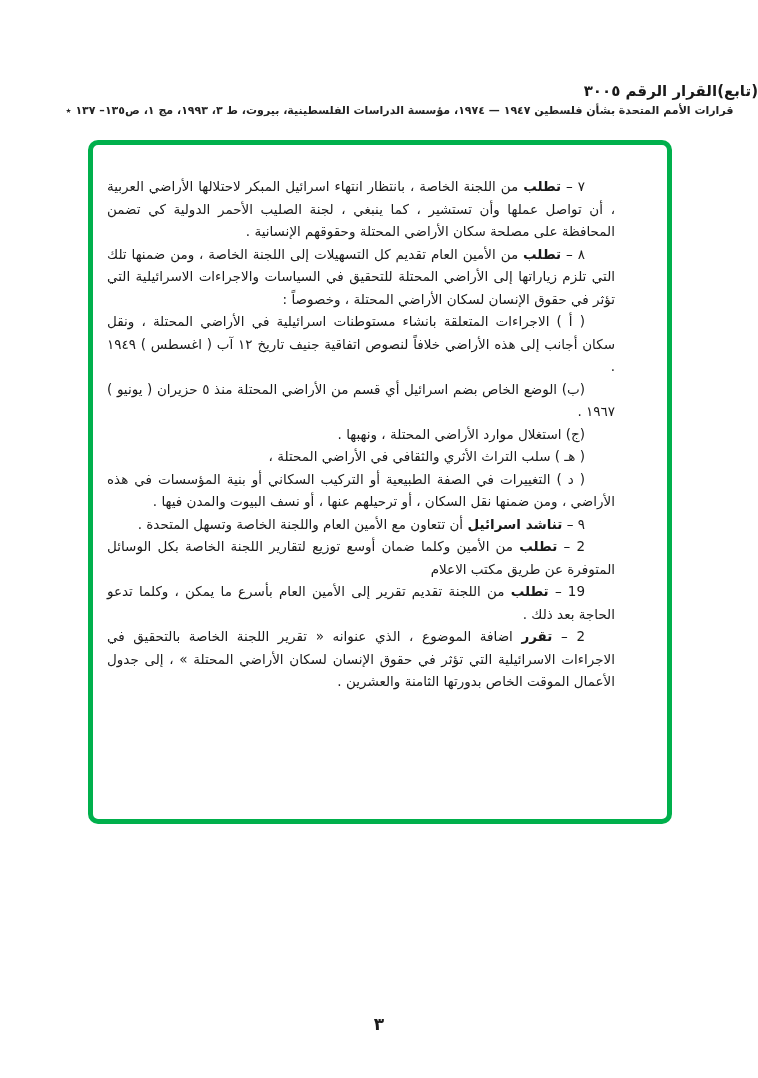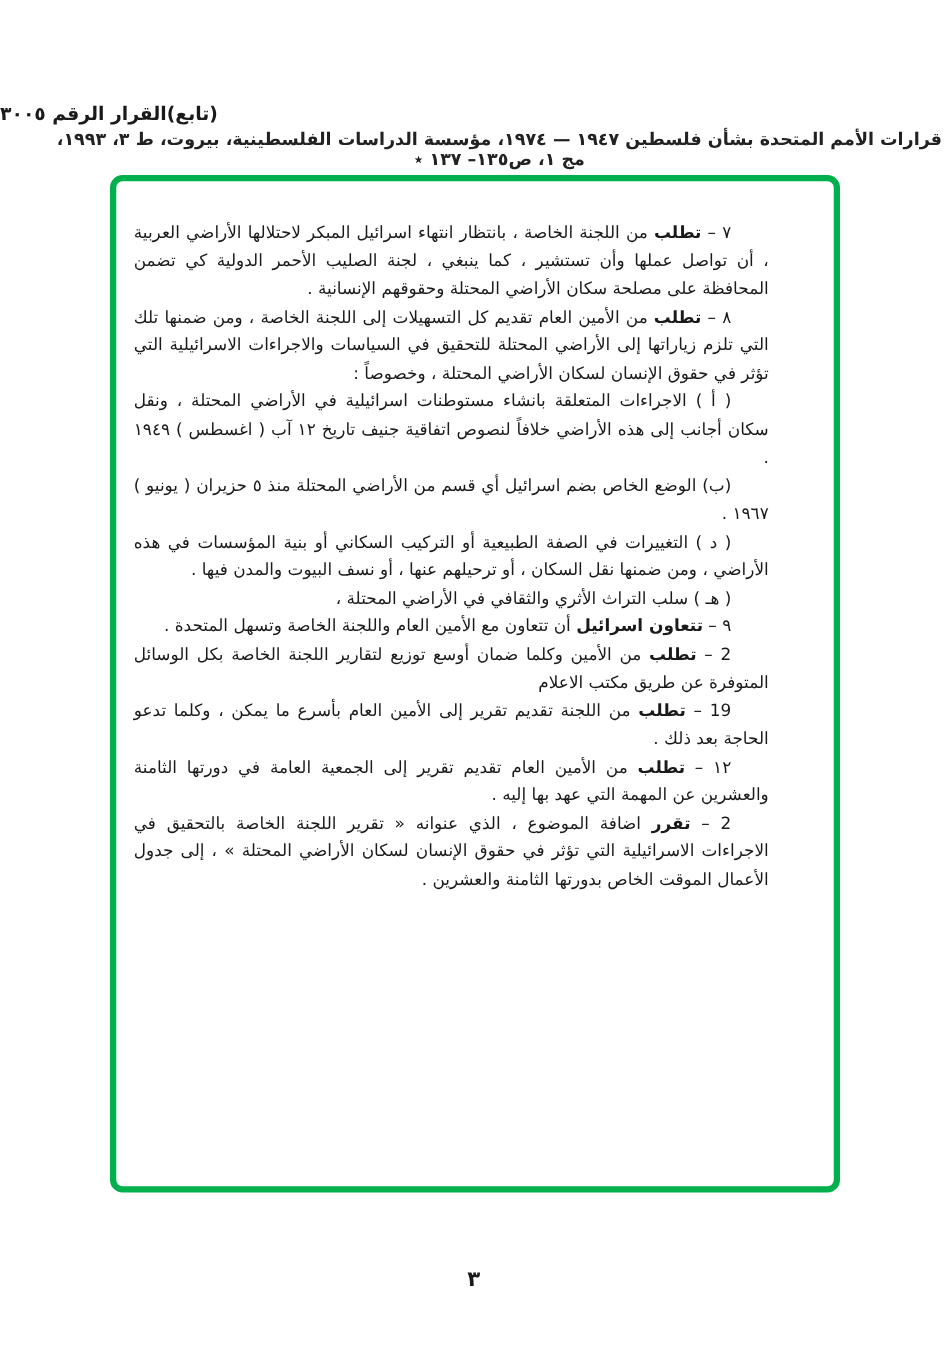--- a/index.html
+++ b/index.html
@@ -15,42 +15,42 @@
     background: #ffffff;
     margin: 0 auto;
     overflow: hidden;
     direction: rtl;
   }
   .doc-title {
     position: absolute;
     top: 82px;
     left: 0;
     width: 100%;
-    text-align: left;
+    text-align: right;
     font-size: 15px;
     font-weight: bold;
     letter-spacing: 0.5px;
   }
   .doc-citation {
     position: absolute;
     top: 104px;
     left: 0;
     width: 100%;
     text-align: center;
-    font-size: 14px;
+    font-size: 11px;
     font-weight: bold;
     color: #222;
     padding-left: 41px;
   }
   .doc-box {
     position: absolute;
     top: 140px;
     left: 88px;
     width: 584px;
-    height: 814px;
+    height: 684px;
     border: 5px solid #84cc16;
     border-radius: 10px;
     background: #ffffff;
   }
   .doc-paragraphs {
     padding: 30px 52px 0 14px;
     direction: rtl;
     text-align: justify;
     font-size: 13.5px;
     line-height: 22.5px;
@@ -80,25 +80,25 @@
   <div class="doc-title">(تابع)القرار الرقم  ٣٠٠٥</div>
 
   <div class="doc-citation">قرارات الأمم المتحدة بشأن فلسطين ١٩٤٧ — ١٩٧٤، مؤسسة الدراسات الفلسطينية، بيروت، ط ٣، ١٩٩٣، مج ١، ص١٣٥– ١٣٧ ٭</div>
 
   <div class="doc-box" style="border-color: rgb(0, 176, 76);">
     <div class="doc-paragraphs">
         <p class="para"><span class="para-prefix">٧ – </span><span class="para-bold">تطلب</span><span> من اللجنة الخاصة ، بانتظار انتهاء اسرائيل المبكر لاحتلالها الأراضي العربية ، أن تواصل عملها وأن تستشير ، كما ينبغي ، لجنة الصليب الأحمر الدولية كي تضمن المحافظة على مصلحة سكان الأراضي المحتلة وحقوقهم الإنسانية .</span></p>
         <p class="para"><span class="para-prefix">٨ – </span><span class="para-bold">تطلب</span><span> من الأمين العام تقديم كل التسهيلات إلى اللجنة الخاصة ، ومن ضمنها تلك التي تلزم زياراتها إلى الأراضي المحتلة للتحقيق في السياسات والاجراءات الاسرائيلية التي تؤثر في حقوق الإنسان لسكان الأراضي المحتلة ، وخصوصاً :</span></p>
         <p class="para"><span class="para-prefix">( أ ) </span><span>الاجراءات المتعلقة بانشاء مستوطنات اسرائيلية في الأراضي المحتلة ، ونقل سكان أجانب إلى هذه الأراضي خلافاً لنصوص اتفاقية جنيف تاريخ ١٢ آب ( اغسطس ) ١٩٤٩ .</span></p>
         <p class="para"><span class="para-prefix">(ب) </span><span>الوضع الخاص بضم اسرائيل أي قسم من الأراضي المحتلة منذ ٥ حزيران ( يونيو ) ١٩٦٧ .</span></p>
+        <p class="para"><span class="para-prefix">(ج) </span><span>استغلال موارد الأراضي المحتلة ، ونهبها .</span></p>
+        <p class="para"><span class="para-prefix">( هـ ) </span><span>سلب التراث الأثري والثقافي في الأراضي المحتلة ،</span></p>
         <p class="para"><span class="para-prefix">( د ) </span><span>التغييرات في الصفة الطبيعية أو التركيب السكاني أو بنية المؤسسات في هذه الأراضي ، ومن ضمنها نقل السكان ، أو ترحيلهم عنها ، أو نسف البيوت والمدن فيها .</span></p>
-        <p class="para"><span class="para-prefix">( هـ ) </span><span>سلب التراث الأثري والثقافي في الأراضي المحتلة ،</span></p>
-        <p class="para"><span class="para-prefix">٩ – </span><span class="para-bold">تتعاون اسرائيل</span><span> أن تتعاون مع الأمين العام واللجنة الخاصة وتسهل المتحدة .</span></p>
+        <p class="para"><span class="para-prefix">٩ – </span><span class="para-bold">تناشد اسرائيل</span><span> أن تتعاون مع الأمين العام واللجنة الخاصة وتسهل المتحدة .</span></p>
         <p class="para"><span class="para-prefix">2 – </span><span class="para-bold">تطلب</span><span> من الأمين وكلما ضمان أوسع توزيع لتقارير اللجنة الخاصة بكل الوسائل المتوفرة عن طريق مكتب الاعلام</span></p>
         <p class="para"><span class="para-prefix">19 – </span><span class="para-bold">تطلب</span><span> من اللجنة تقديم تقرير إلى الأمين العام بأسرع ما يمكن ، وكلما تدعو الحاجة بعد ذلك .</span></p>
-        <p class="para"><span class="para-prefix">١٢ – </span><span class="para-bold">تطلب</span><span> من الأمين العام تقديم تقرير إلى الجمعية العامة في دورتها الثامنة والعشرين عن المهمة التي عهد بها إليه .</span></p>
         <p class="para"><span class="para-prefix">2 – </span><span class="para-bold">تقرر</span><span> اضافة الموضوع ، الذي عنوانه « تقرير اللجنة الخاصة بالتحقيق في الاجراءات الاسرائيلية التي تؤثر في حقوق الإنسان لسكان الأراضي المحتلة » ، إلى جدول الأعمال الموقت الخاص بدورتها الثامنة والعشرين .</span></p>
       </div>
   </div>
 
   <div class="page-number">٣</div>
 
 </div>
 
 </body></html>

